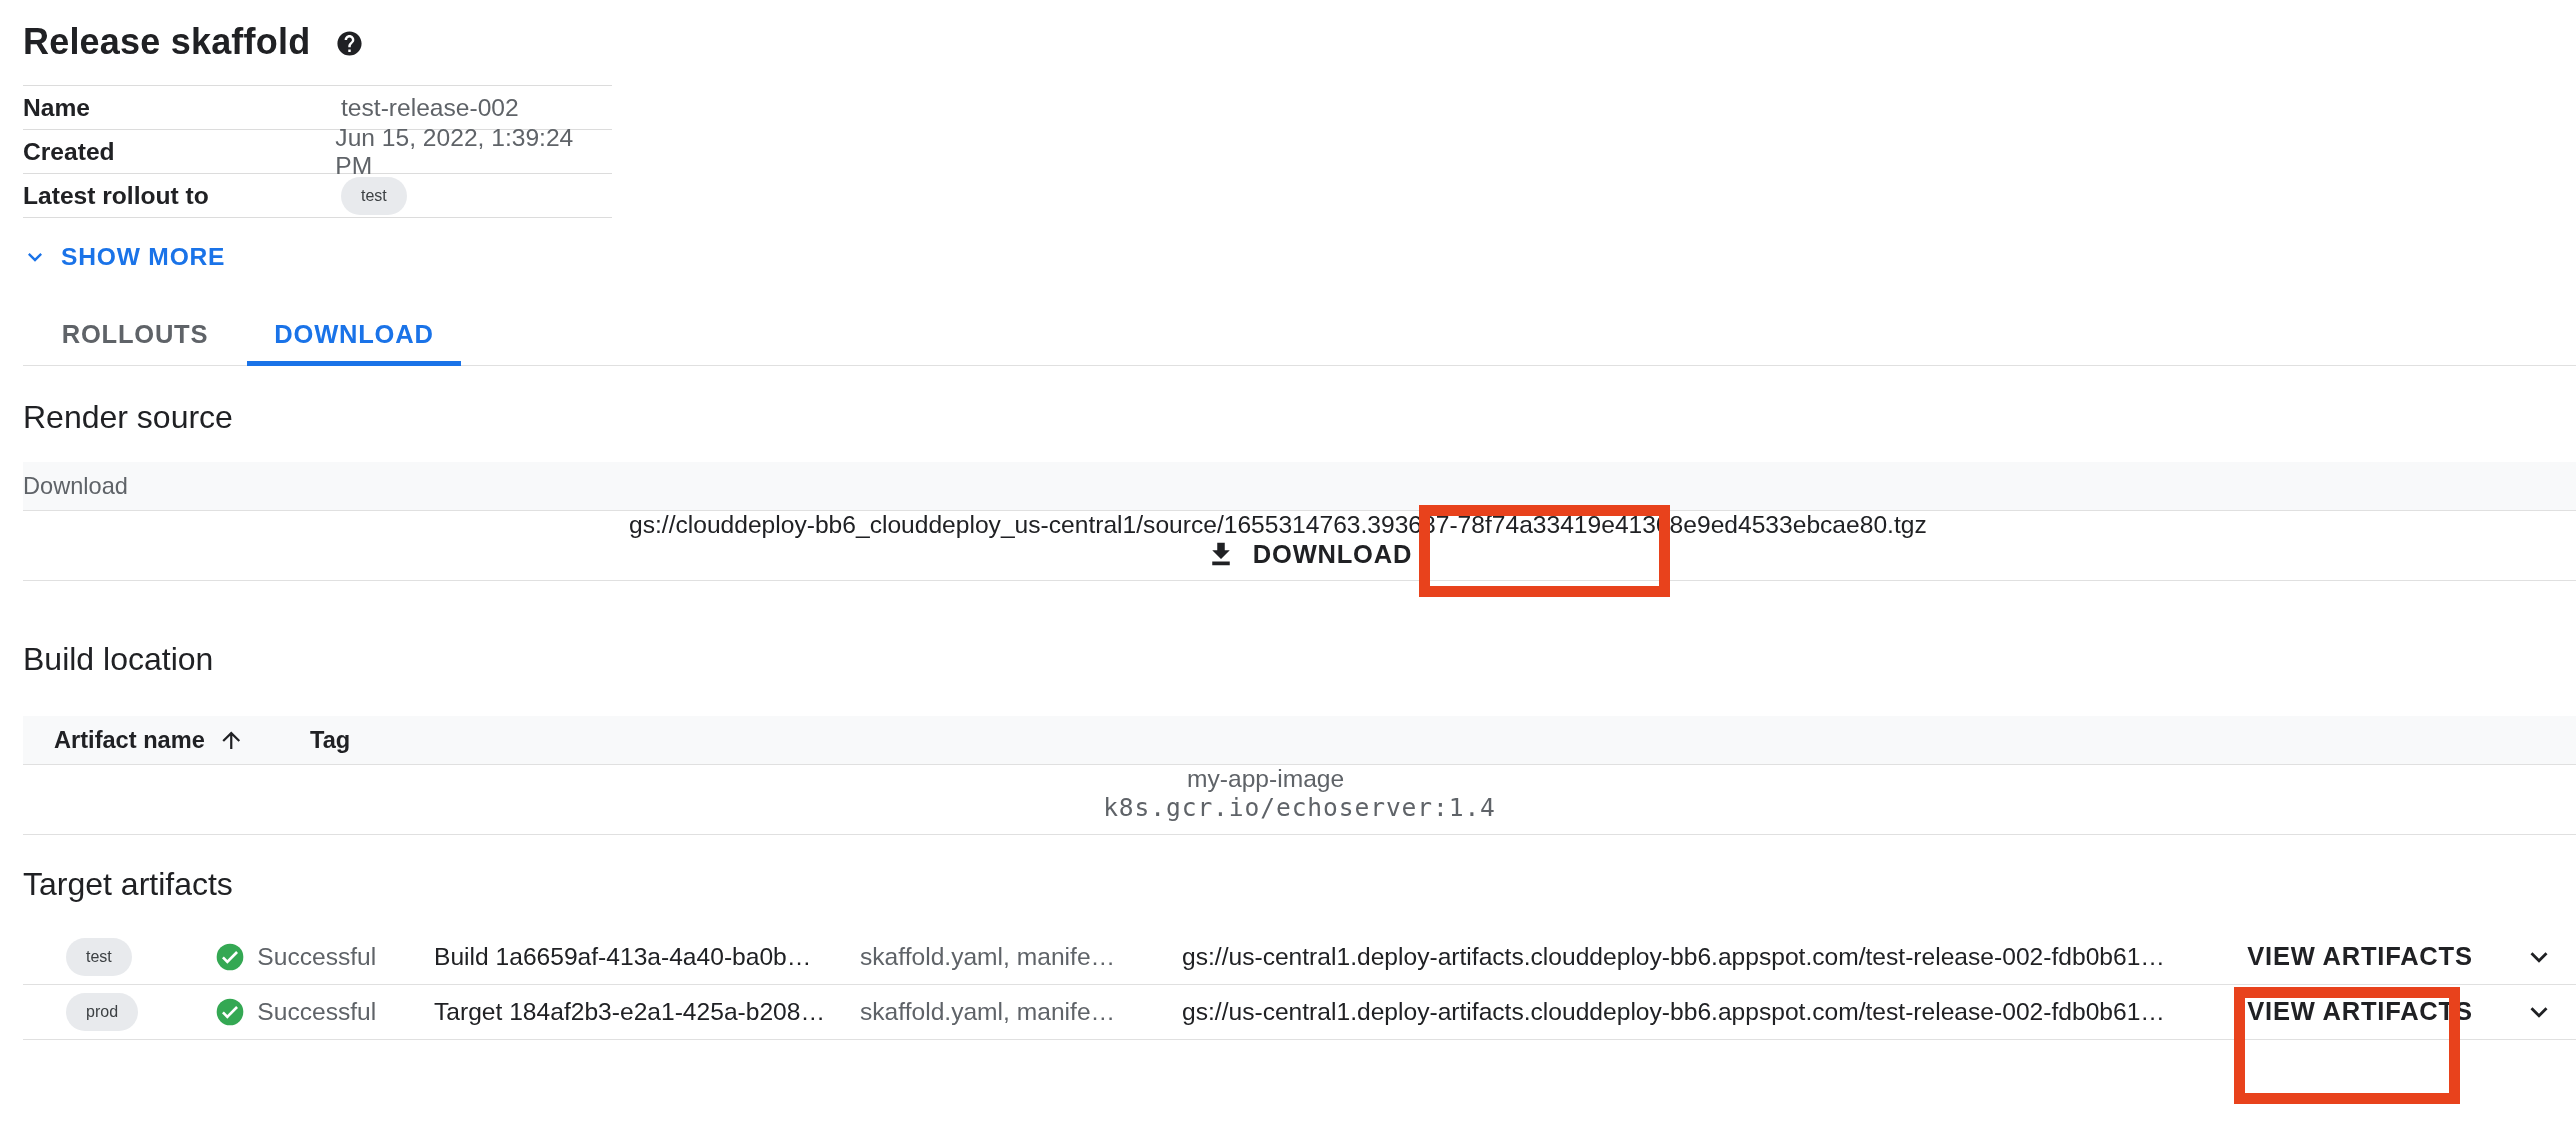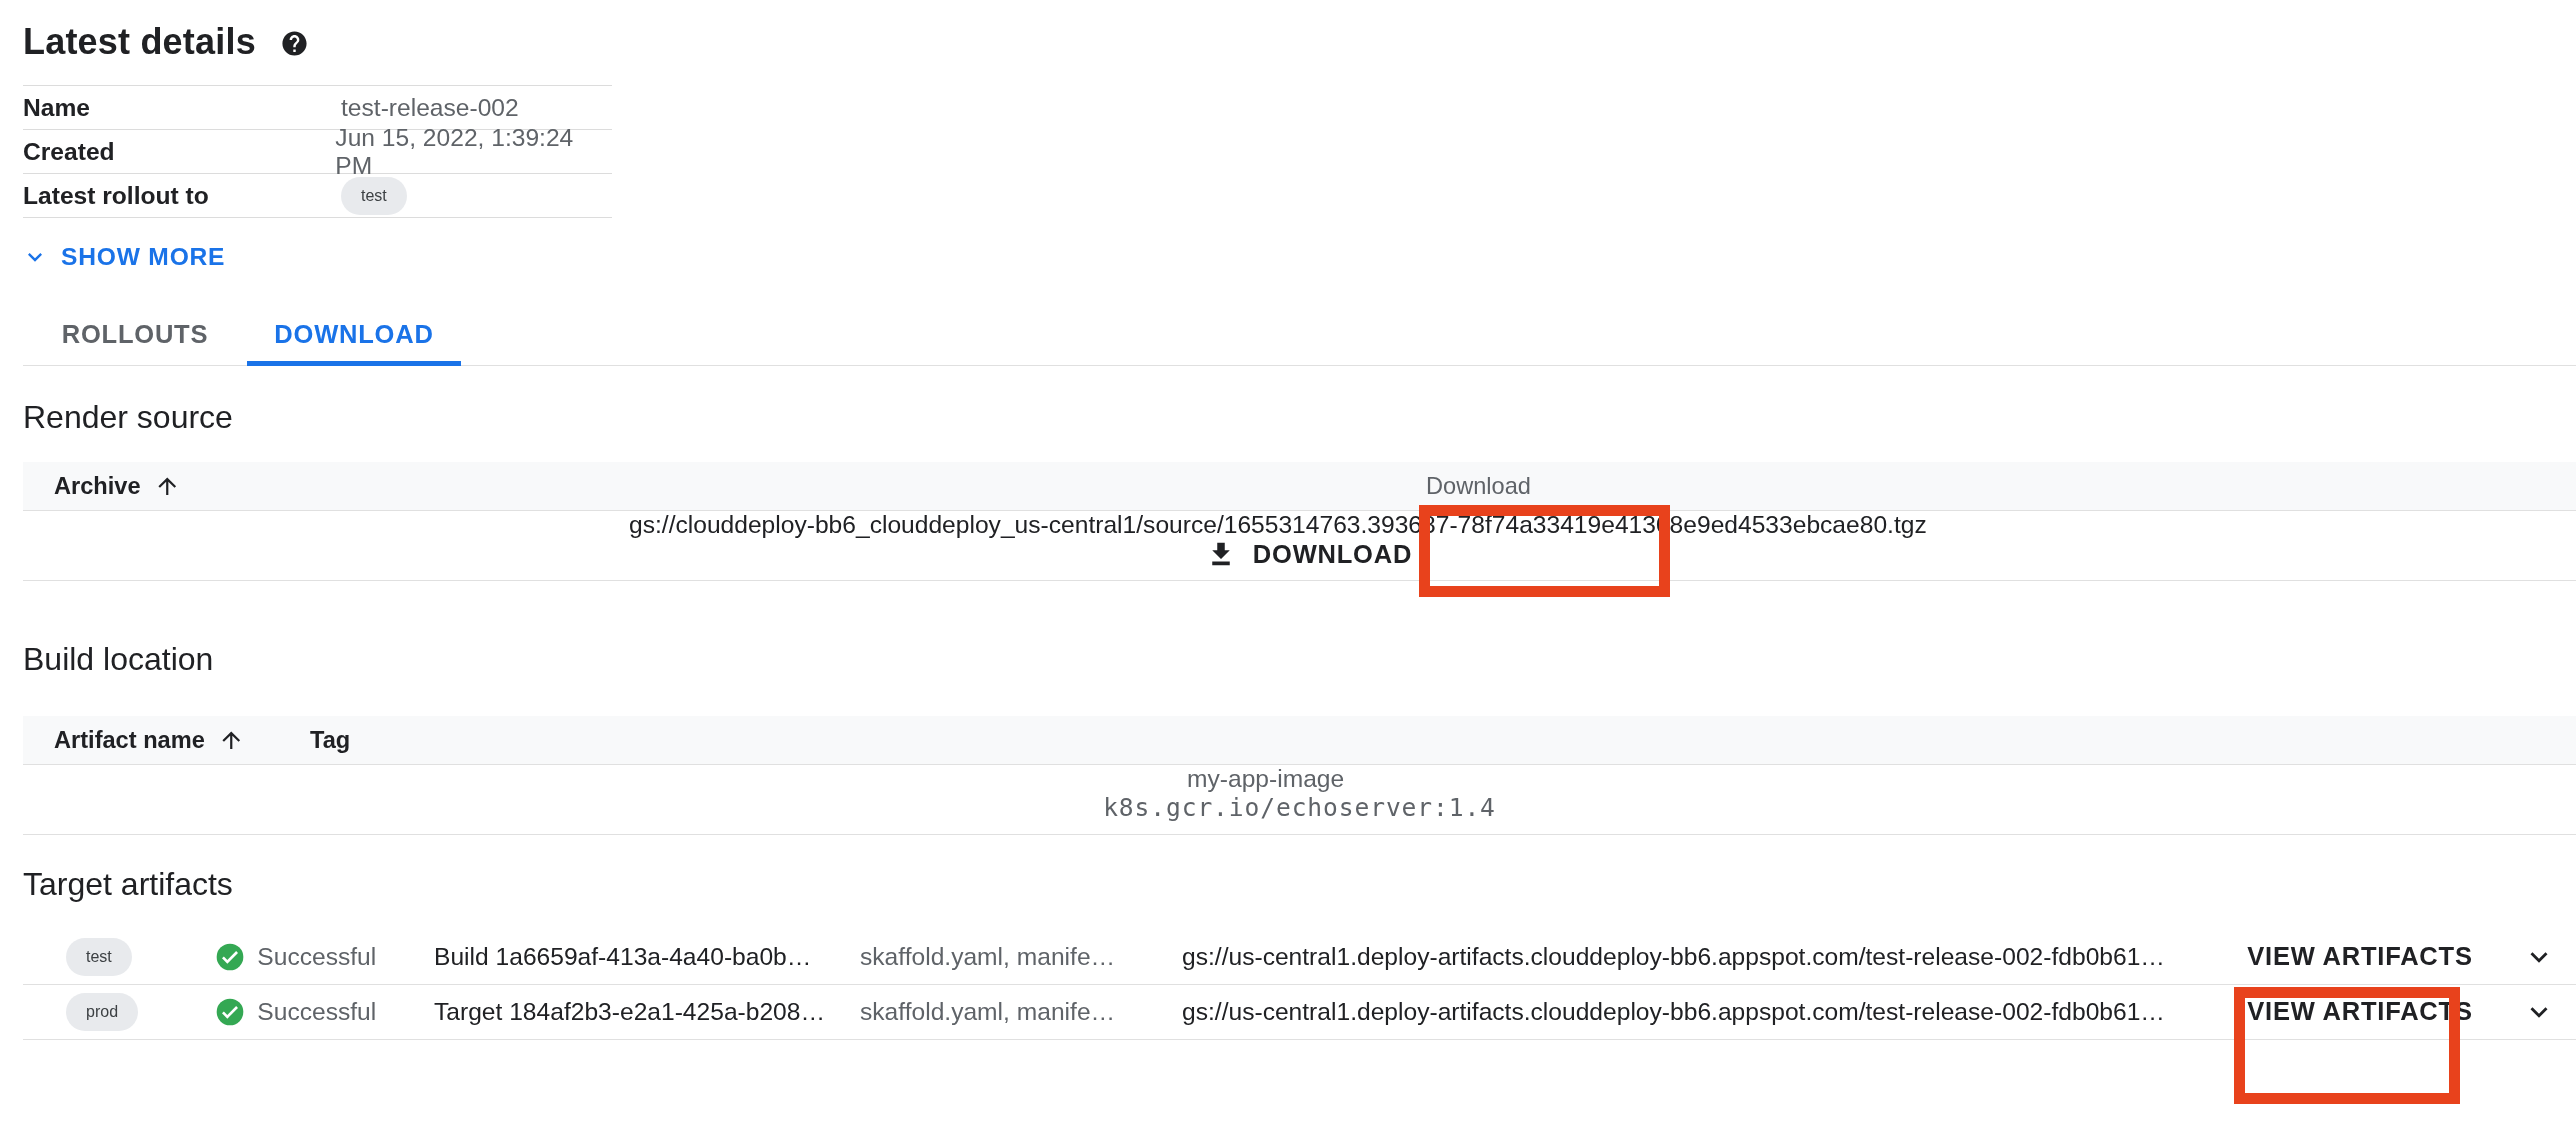--- a/index.html
+++ b/index.html
@@ -79,21 +79,21 @@
   .annot-download { left:1419px; top:505px; width:251px; height:92px; }
   .annot-inspector { left:2234px; top:987px; width:226px; height:117px; }
 </style>
 </head>
 <body>
 
 <div class="page">
 
   
   <div class="title-row">
-    <span class="page-title">Latest details</span>
+    <span class="page-title">Release skaffold</span>
     <svg class="help-icon" viewBox="0 0 24 24">
       <path fill="#202124" d="M12 2C6.48 2 2 6.48 2 12s4.48 10 10 10 10-4.48 10-10S17.52 2 12 2zm1 17h-2v-2h2v2zm2.07-7.75l-.9.92C13.45 12.9 13 13.5 13 15h-2v-.5c0-1.1.45-2.1 1.17-2.83l1.24-1.26c.37-.36.59-.86.59-1.41 0-1.1-.9-2-2-2s-2 .9-2 2H8c0-2.21 1.79-4 4-4s4 1.79 4 4c0 .88-.36 1.68-.93 2.25z"></path>
     </svg>
   </div>
 
   
   <div class="details">
     <div class="detail-row">
       <span class="detail-label">Name</span>
       <span class="detail-value">test-release-002</span>
@@ -124,26 +124,20 @@
     <div class="tab tab-artifacts">
       <span>DOWNLOAD</span>
       <span class="tab-underline"></span>
     </div>
   </div>
 
   
   <div class="section-heading sh-render">Render source</div>
   <div class="gtable mt-26">
     <div class="thead">
-      <div class="col-archive th-sorted">
-        <span>Archive</span>
-        <svg class="sort-icon" viewBox="0 0 24 24">
-          <path fill="#202124" d="M4 12l1.41 1.41L11 7.83V20h2V7.83l5.59 5.58L20 12l-8-8-8 8z"></path>
-        </svg>
-      </div>
       <div class="col-download th-plain">Download</div>
     </div>
     <div class="trow row-74">
       <div class="col-archive nowrap">gs://clouddeploy-bb6_clouddeploy_us-central1/source/1655314763.393687-78f74a33419e41308e9ed4533ebcae80.tgz</div>
       <div class="col-download">
         <button class="text-btn dl-btn">
           <svg class="dl-icon" viewBox="0 0 24 24">
             <path fill="#202124" d="M19 9h-4V3H9v6H5l7 7 7-7zM5 18v3h14v-3H5z"></path>
           </svg>
           <span>DOWNLOAD</span>

